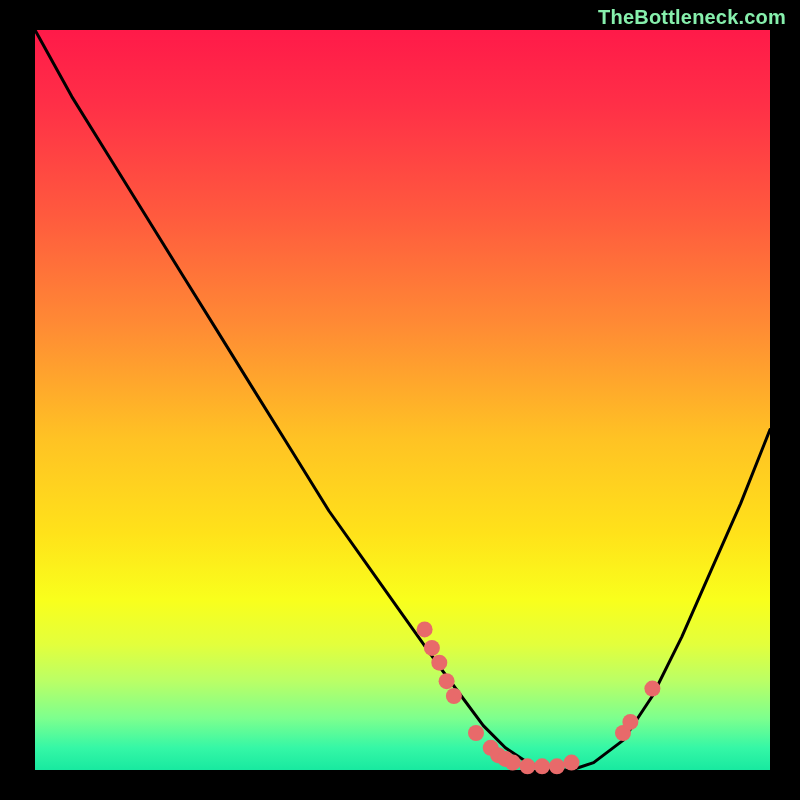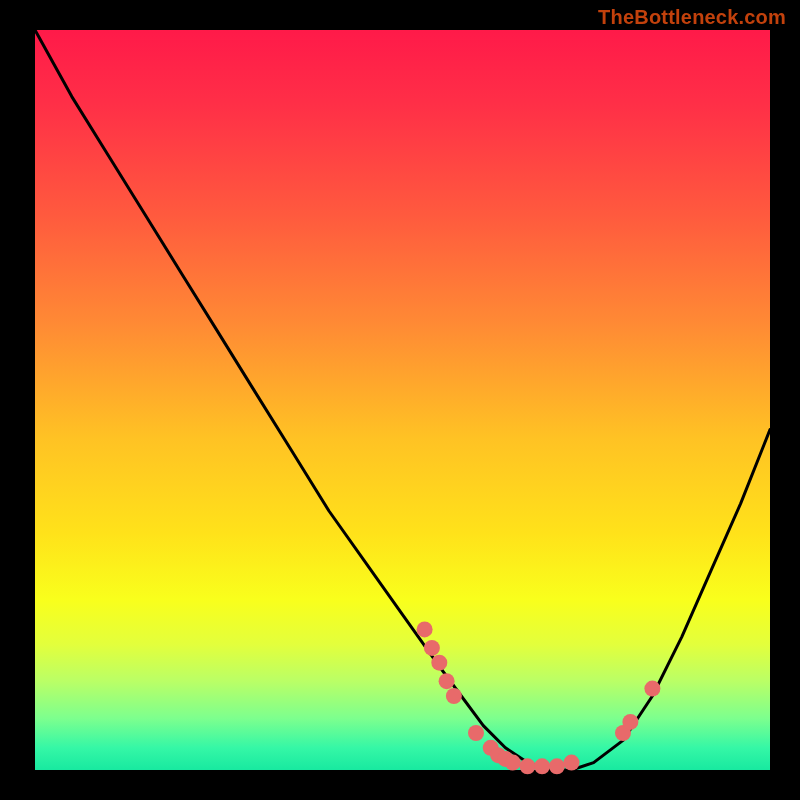--- a/index.html
+++ b/index.html
@@ -16,21 +16,21 @@
     width: 800px;
     height: 800px;
     background: #000;
   }
   .watermark {
     position: absolute;
     top: 6px;
     right: 14px;
     font-size: 20px;
     font-weight: 600;
-    color: #c2410c;
+    color: #86efac;
     letter-spacing: 0.2px;
     user-select: none;
   }
   svg {
     position: absolute;
     top: 0;
     left: 0;
   }
 </style>
 </head>

